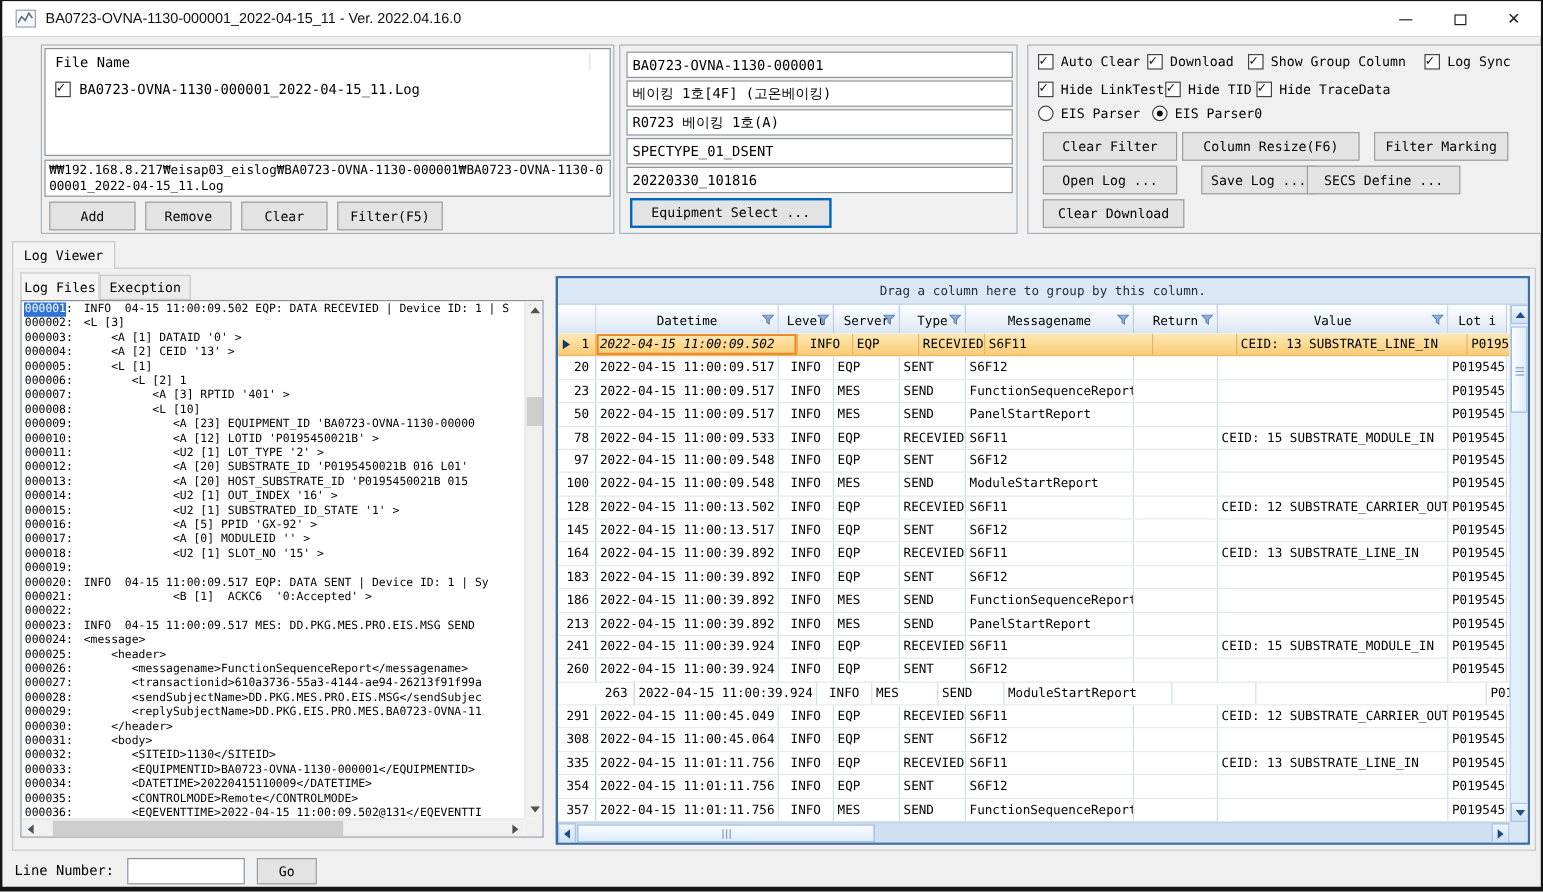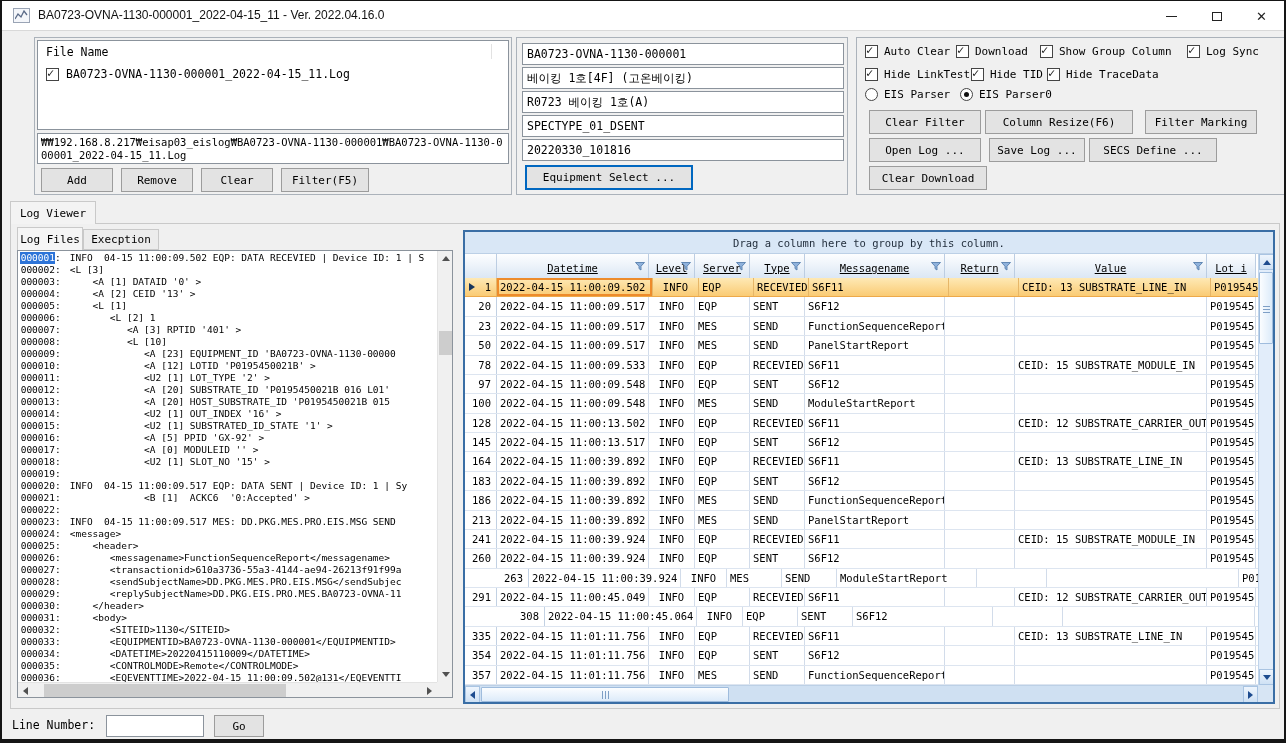--- a/index.html
+++ b/index.html
@@ -43,21 +43,21 @@
   .equip-panel { left:490px; top:36px; width:332px; height:158px; }
   .efield { position:absolute; left:5px; width:322px; height:22px; background:#fff; border:1px solid #8b939c; font-size:11.5px; padding:3px 4px; white-space:nowrap; overflow:hidden; }
   .b-eqsel { left:8px; top:127px; width:168px; height:25px; border:2px solid #0067c0; background:#e3e3e3; }
 
   
   .options-panel { left:830px; top:36px; width:448px; height:158px; }
   .b-clearfilter { left:12px; top:72px; width:112px; }
   .b-colresize { left:128px; top:72px; width:148px; }
   .b-filtermark { left:288px; top:72px; width:112px; }
   .b-openlog { left:12px; top:100px; width:112px; }
-  .b-savelog { left:132px; top:100px; width:96px; }
+  .b-savelog { left:144px; top:100px; width:96px; }
   .b-secs { left:232px; top:100px; width:128px; }
   .b-cleardl { left:12px; top:128px; width:118px; }
 
   
   .tab-lv { position:absolute; left:8px; top:200px; width:86px; height:23px; background:#f3f3f3; border:1px solid #c9c9c9; border-bottom:none; font-size:11px; display:flex; align-items:center; justify-content:center; z-index:2; }
   .tabpage { position:absolute; left:8px; top:222px; width:1270px; height:486px; border:1px solid #c9c9c9; background:#f0f0f0; }
 
   .inner-tab { position:absolute; height:23px; background:#f3f3f3; border:1px solid #c9c9c9; font-size:11px; display:flex; align-items:center; justify-content:center; z-index:2; }
   .it-files { left:6px; top:3px; width:66px; border-bottom:none; background:#f5f5f5; }
   .it-exc { left:72px; top:5px; width:76px; height:21px; background:#ececec; }
@@ -81,21 +81,21 @@
   .tri.down { border-top:5px solid #515151; border-bottom:none; }
   .tri.left { border-right:5px solid #515151; border-left:none; }
   .tri.right { border-left:5px solid #515151; border-right:none; }
   .tvthumb { position:absolute; left:1px; top:80px; width:13px; height:24px; background:#cdcdcd; }
   .ththumb { position:absolute; top:1px; left:26px; width:242px; height:13px; background:#cdcdcd; }
 
   
   .grid { position:absolute; left:452px; top:6px; width:812px; height:474px; border:2px solid #3a6ea5; background:#fff; overflow:hidden; }
   .group-hint { position:absolute; left:0; top:0; right:0; height:22px; background:#d9e7f6; border-bottom:1px solid #bcd0e6; font-size:10.5px; color:#1e2a38; display:flex; align-items:center; justify-content:center; }
   .ghead { position:absolute; left:0; top:22px; right:15px; height:24px; display:flex; overflow:hidden; }
-  .gh { position:relative; height:28px; flex:none; background:linear-gradient(#fdfeff,#d7e4f3); border-right:1px solid #bccde2; border-bottom:1px solid #9db5d2; display:flex; align-items:center; justify-content:center; font-size:10.5px;text-decoration:underline; }
+  .gh { position:relative; height:28px; flex:none; background:linear-gradient(#fdfeff,#d7e4f3); border-right:1px solid #bccde2; border-bottom:1px solid #9db5d2; display:flex; align-items:center; justify-content:center; font-size:10.5px; }
   .gh .fun { position:absolute; right:3px; top:8px; }
   .gbody { position:absolute; left:0; top:46px; right:15px; bottom:17px; overflow:hidden; }
   .gr { display:flex; height:19.38px; border-bottom:1px solid #dde5f0; background:#fff; }
   .gc { flex:none; height:100%; border-right:1px solid #d2dcea; font-size:10.5px; line-height:18px; white-space:nowrap; overflow:hidden; padding:0 3px; }
   .a-center { text-align:center; }
   .a-right { text-align:right; }
   .gc.rownum { position:relative; border-right:1px solid #c2d1e3; padding-right:5px; }
   .gr.sel { background:linear-gradient(#fee9b5,#facb74); border-bottom:1px solid #eda94a; }
   .gr.sel .gc { border-right-color:#e6b668; }
   .gc.focus { box-shadow:inset 0 0 0 2px #ed8b2b; }
@@ -336,21 +336,21 @@
               <path d="M0.5 0.5 H9.5 L6 4.2 V8 L4 6.6 V4.2 Z" fill="#8fb2dc" stroke="#577fae" stroke-width="0.9"></path>
             </svg>
           </div>
           <div class="gh" style="width: 49px;">
             <span>Lot i</span>
           </div>
         </div>
       <div class="gbody" id="grid-rows">
           <div class="gr sel">
             <div class="gc a-right rownum" style="width: 32px;"><span class="rowarrow"></span><span>1</span></div>
-            <div class="gc a-left focus" style="width: 156px;">2022-04-15 11:00:09.502</div>
+            <div class="gc a-left focus" style="width: 168px; font-style: italic;">2022-04-15 11:00:09.502</div>
             <div class="gc a-center" style="width: 46px;">INFO</div>
             <div class="gc a-left" style="width: 55px;">EQP</div>
             <div class="gc a-left" style="width: 55px;">RECEVIED</div>
             <div class="gc a-left" style="width: 140px;">S6F11</div>
             <div class="gc a-left" style="width: 70px;"></div>
             <div class="gc a-left" style="width: 192px;">CEID: 13 SUBSTRATE_LINE_IN</div>
             <div class="gc a-left" style="width: 49px;">P0195450021B</div>
           </div>
           <div class="gr">
             <div class="gc a-right rownum" style="width: 32px;"><span>20</span></div>
@@ -522,21 +522,21 @@
             <div class="gc a-left" style="width: 152px;">2022-04-15 11:00:45.049</div>
             <div class="gc a-center" style="width: 46px;">INFO</div>
             <div class="gc a-left" style="width: 55px;">EQP</div>
             <div class="gc a-left" style="width: 55px;">RECEVIED</div>
             <div class="gc a-left" style="width: 140px;">S6F11</div>
             <div class="gc a-left" style="width: 70px;"></div>
             <div class="gc a-left" style="width: 192px;">CEID: 12 SUBSTRATE_CARRIER_OUT</div>
             <div class="gc a-left" style="width: 49px;">P0195450021B</div>
           </div>
           <div class="gr">
-            <div class="gc a-right rownum" style="width: 32px; margin-left: 48px;"><span>308</span></div>
+            <div class="gc a-right rownum" style="width: 32px;"><span>308</span></div>
             <div class="gc a-left" style="width: 152px;">2022-04-15 11:00:45.064</div>
             <div class="gc a-center" style="width: 46px;">INFO</div>
             <div class="gc a-left" style="width: 55px;">EQP</div>
             <div class="gc a-left" style="width: 55px;">SENT</div>
             <div class="gc a-left" style="width: 140px;">S6F12</div>
             <div class="gc a-left" style="width: 70px;"></div>
             <div class="gc a-left" style="width: 192px;"></div>
             <div class="gc a-left" style="width: 49px;">P0195450021B</div>
           </div>
           <div class="gr">

